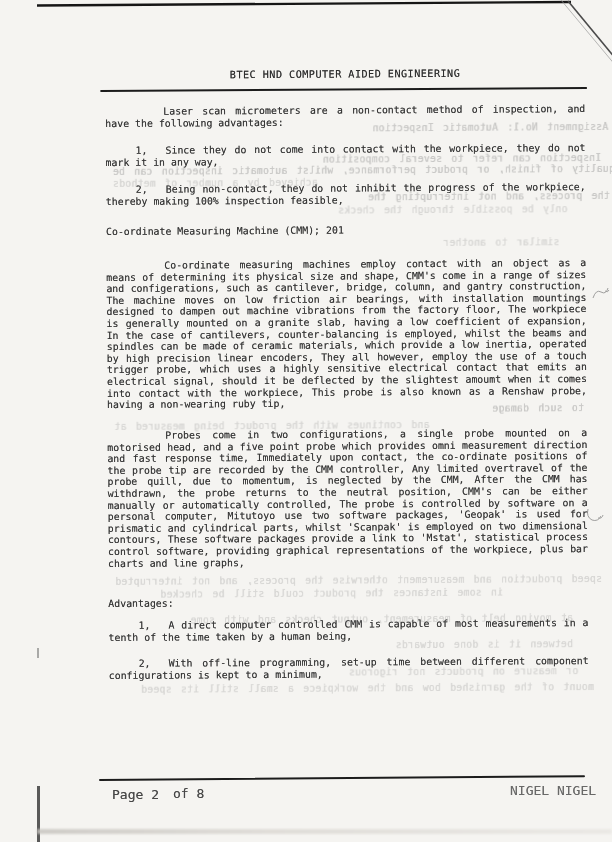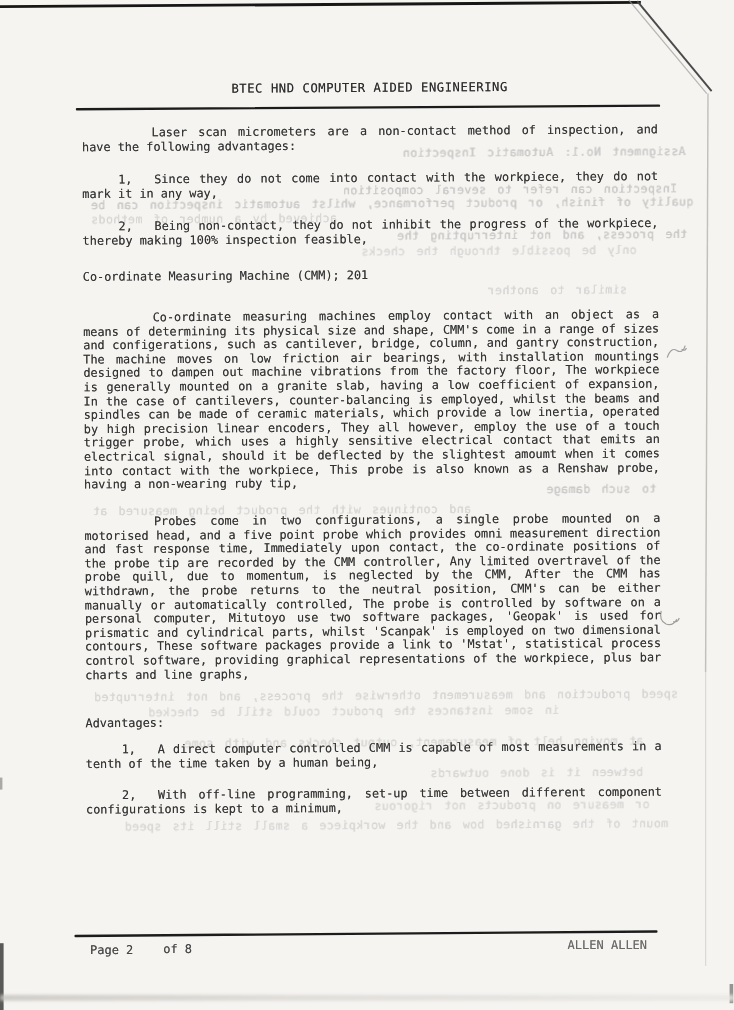--- a/index.html
+++ b/index.html
@@ -1,21 +1,21 @@
 <!DOCTYPE html>
 <html><head>
 <meta charset="utf-8">
 <style>
   html,body{margin:0;padding:0;}
   body{
     width:612px;height:842px;position:relative;overflow:hidden;
     background:#f5f4f1;
     font-family:"DejaVu Sans Mono", monospace;
   }
-  .scan{position:absolute;inset:0;}
+  .scan{position:absolute;inset:0;margin-left:37px;}
   
   .edges{position:absolute;top:0;left:0;pointer-events:none;}
   .edge-left-bottom{position:absolute;left:0;top:786px;width:3px;height:56px;background:#3d3d3d;opacity:.85;}
   .edge-left-tick{position:absolute;left:0;top:648px;width:2px;height:10px;background:#777;opacity:.6;}
   .edge-right-tick{position:absolute;left:608px;top:820px;width:3px;height:16px;background:#555;opacity:.6;}
   .bottom-smudge{position:absolute;left:0;top:829px;width:100%;height:5px;
     background:linear-gradient(90deg,#c6c3be,#dbd8d3 40%,#e9e7e3);filter:blur(1.3px);opacity:.8;}
   
   .content{
     position:absolute;left:68px;top:66px;width:480px;height:700px;
@@ -43,21 +43,21 @@
   .adv2{top:592px;}
   
   .ghost{
     position:absolute;white-space:nowrap;color:#8f8f8f;
     font-size:9.7px;letter-spacing:.3px;word-spacing:3px;
     transform:scaleX(-1);filter:blur(.45px);opacity:.42;
   }
   .ghost.faint{opacity:.28;}
   
   .rule-bottom{top:779px;left:62px;width:486px;transform:rotate(-0.45deg);transform-origin:0 0;}
-  .footer-text{position:absolute;font-size:10px;color:#474747;text-shadow:0 0 .5px rgba(80,80,80,.7);}
+  .footer-text{position:absolute;font-size:13px;color:#474747;text-shadow:0 0 .5px rgba(80,80,80,.7);}
   .pg{left:75px;top:787px;}
   .of{left:136px;top:786px;}
   .author{left:473px;top:783px;opacity:.8;}
   .pen{position:absolute;opacity:.7;}
 </style>
 </head>
 <body>
 
 <div class="scan">
 
@@ -116,15 +116,15 @@
     <div class="ghost faint" style="left:52px;top:523px;">in some instances the product could still be checked</div>
     <div class="ghost faint" style="left:82px;top:549px;">at moving belt of measurement, output checks and with some</div>
     <div class="ghost faint" style="left:287px;top:575px;">between it is done outwards</div>
     <div class="ghost faint" style="left:240px;top:602px;">or measure on products not rigorous</div>
     <div class="ghost faint" style="left:32px;top:618px;">mount of the garnished bow and the workpiece a small still its speed</div>
   </div>
 
   <div class="rule rule-bottom"></div>
   <div class="footer-text pg">Page 2</div>
   <div class="footer-text of">of 8</div>
-  <div class="footer-text author">ALLEN ALLEN</div>
+  <div class="footer-text author">NIGEL NIGEL</div>
 
 </div>
 
 </body></html>

